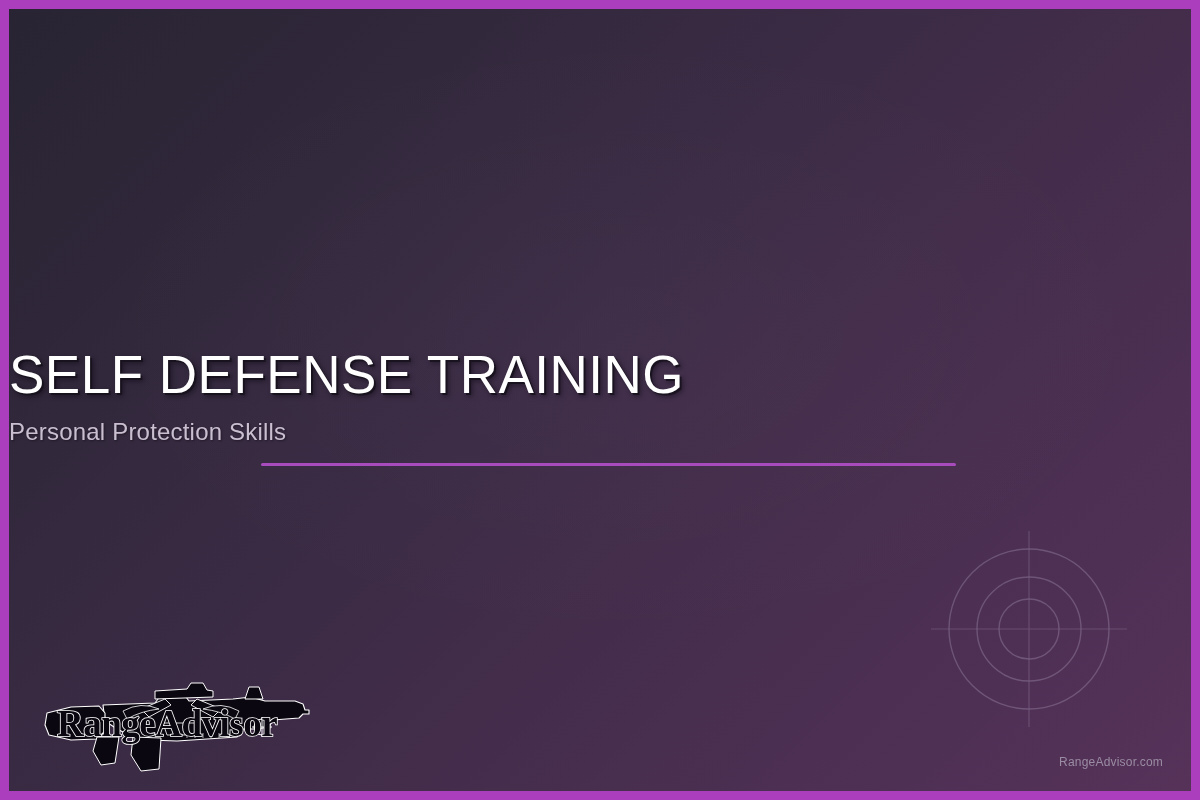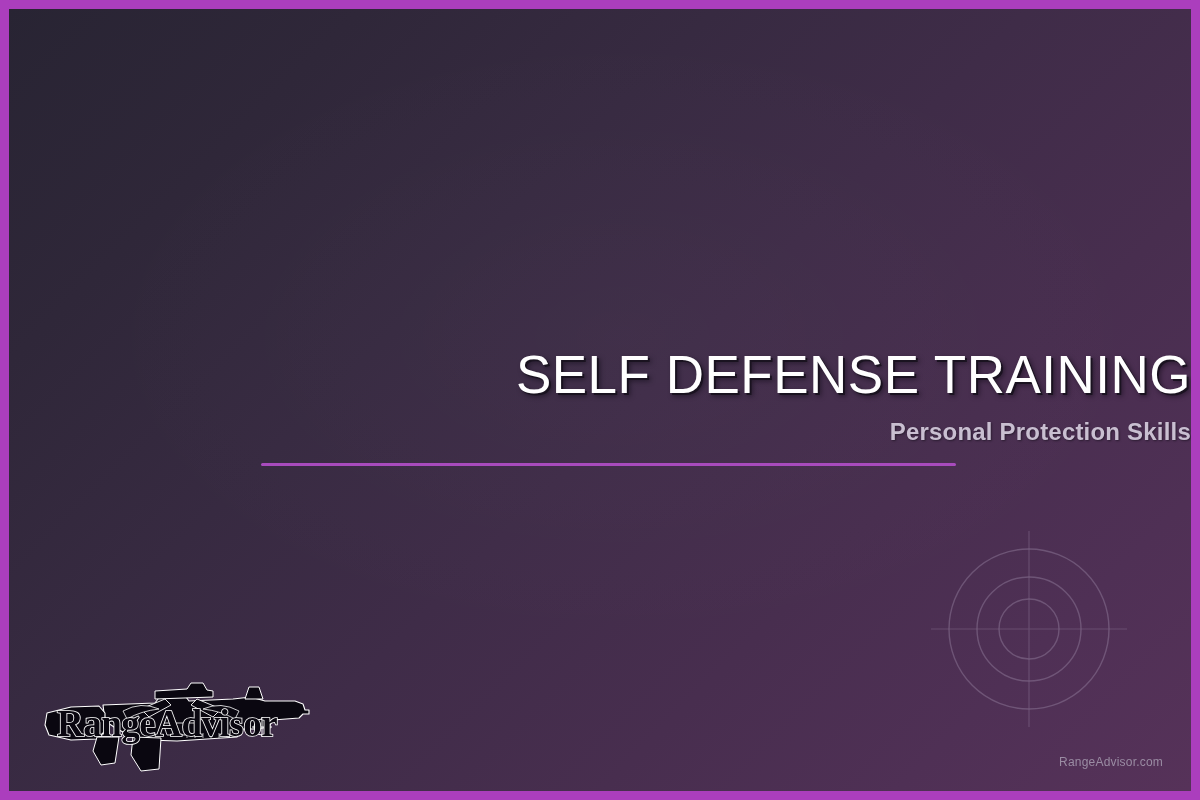--- a/index.html
+++ b/index.html
@@ -54,38 +54,38 @@
     pointer-events: none;
     opacity: 0.55;
   }
 
   
   #title-block {
     position: absolute;
     left: 0;
     top: 337px;
     width: 1182px;
-    text-align: right;
+    text-align: left;
   }
   #main-title {
     font-size: 53px;
     font-weight: 400;
     letter-spacing: 0.5px;
     color: #ffffff;
     line-height: 58px;
     margin: 0;
     text-shadow:
       2px 2px 0 rgba(22,16,28,0.85),
       3px 3px 5px rgba(10,6,14,0.55);
     white-space: nowrap;
   }
   #subtitle {
-    margin: 14px 0 0 12px;
+    margin: 14px 0 0 0;
     font-size: 24px;
-    font-weight: 700;
+    font-weight: 400;
     color: #c9bfd1;
     line-height: 28px;
     letter-spacing: 0.2px;
     text-shadow: 1px 1px 2px rgba(18,12,24,0.55);
     white-space: nowrap;
   }
   #divider {
     position: absolute;
     left: 252px;
     top: 454px;

